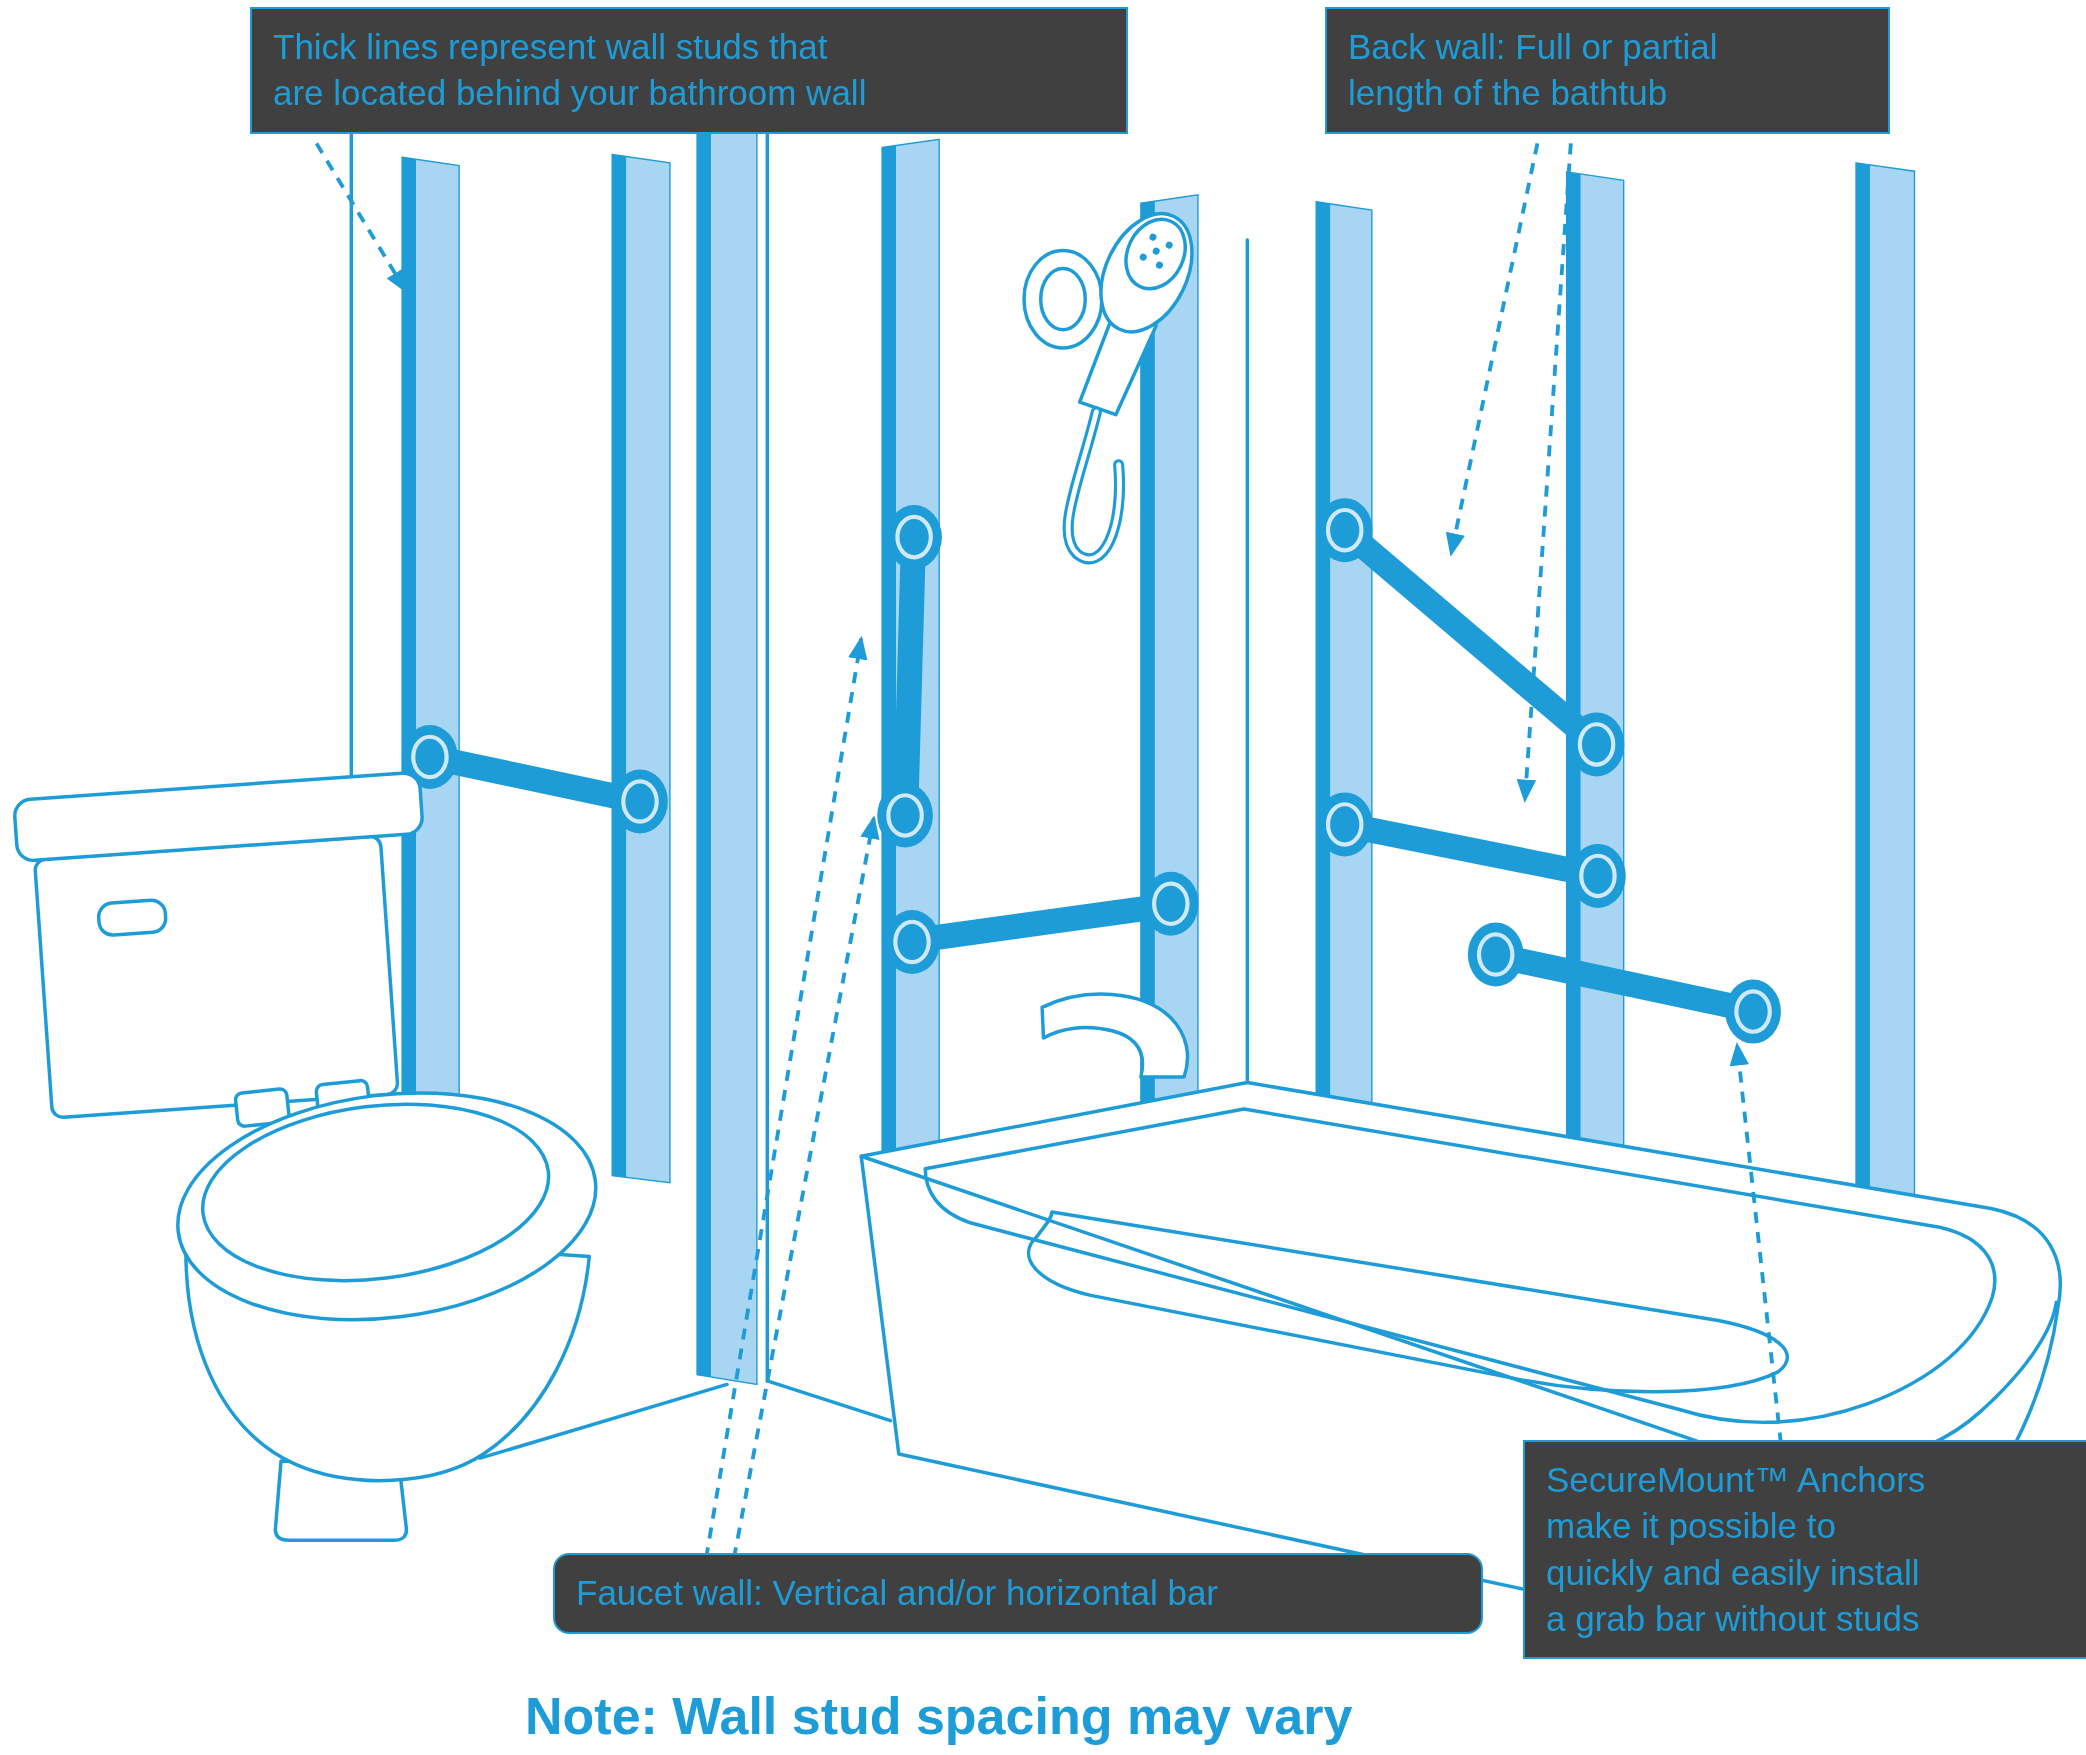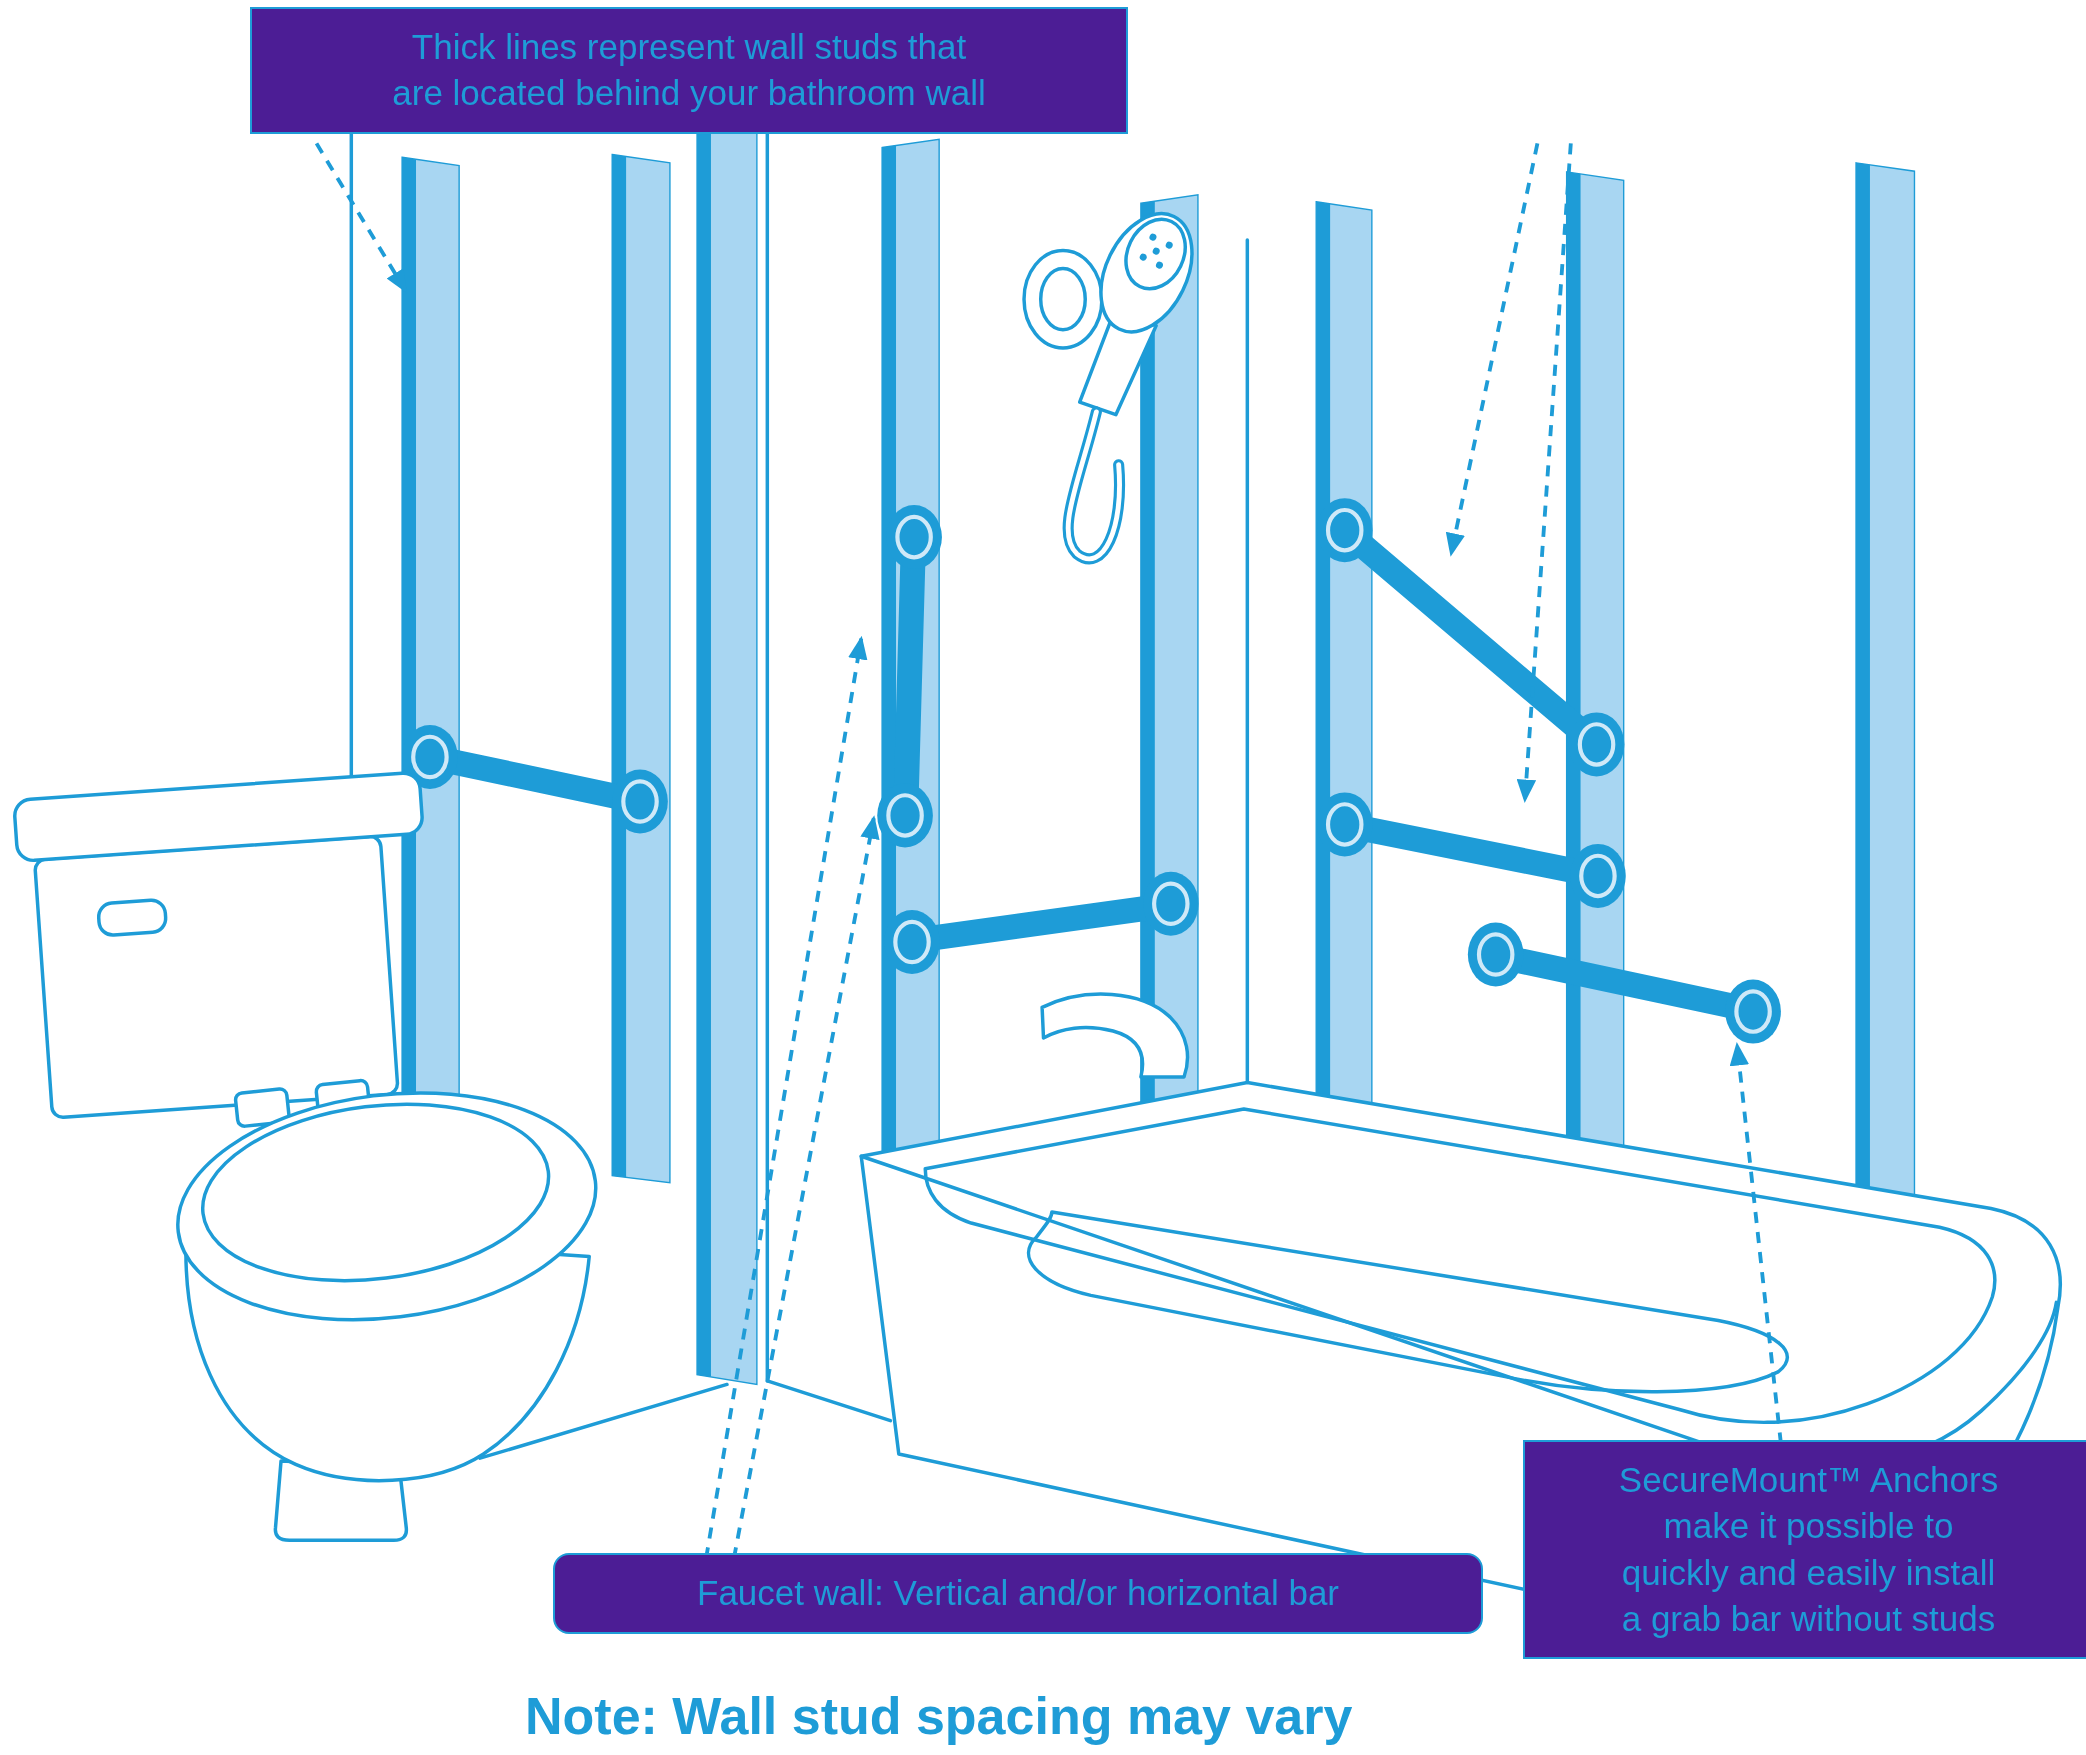--- a/index.html
+++ b/index.html
@@ -14,23 +14,23 @@
   .fixture{fill:#fff;stroke:#1E9CD7;stroke-width:5;stroke-linejoin:round;}
   .bar{stroke:#1E9CD7;stroke-width:36;stroke-linecap:round;fill:none;}
   .flange{fill:#1E9CD7;}
   .flange-ring{fill:none;stroke:#CFE9F8;stroke-width:6;}
   .dash{stroke:#1E9CD7;stroke-width:5.5;fill:none;stroke-dasharray:16 13;}
   .hose-outer{fill:none;stroke:#1E9CD7;stroke-width:16;stroke-linecap:round;}
   .hose-inner{fill:none;stroke:#fff;stroke-width:7;stroke-linecap:round;}
   .dot{fill:#1E9CD7;}
 
   
-  .callout{position:absolute;box-sizing:border-box;border:2.8px solid #1E9CD7;background:#4c1d95;
+  .callout{position:absolute;box-sizing:border-box;border:2.8px solid #1E9CD7;background:#404040;
            color:#1E9CD7;font-size:35px;line-height:1.32;padding:15.3px 21px;
-           white-space:pre-line;text-align:center;}
+           white-space:pre-line;}
   #callout-studs{left:250px;top:7px;width:878px;}
   #callout-backwall{left:1325px;top:7px;width:565px;}
   #callout-faucetwall{left:553px;top:1553px;width:930px;border-radius:16px;}
   #callout-securemount{left:1523px;top:1440px;width:571px;}
   .note{position:absolute;left:525px;top:1686px;color:#1E9CD7;font-weight:bold;font-size:52px;}
 </style>
 </head>
 <body>
 
 <div class="page">
@@ -178,20 +178,22 @@
       <path class="dash" marker-end="url(#ah)" d="M2258,206 L2192,1150"></path>
       <path class="dash" marker-end="url(#ah)" d="M1015,2240 L1238,918"></path>
       <path class="dash" marker-end="url(#ah)" d="M1055,2240 L1256,1176"></path>
       <path class="dash" marker-end="url(#ah)" d="M2560,2075 L2497,1502"></path>
     </g>
   </svg>
 
   <div class="callout" id="callout-studs">Thick lines represent wall studs that
 are located behind your bathroom wall</div>
 
+  <div class="callout" id="callout-backwall">Back wall: Full or partial
+length of the bathtub</div>
 
   <div class="callout" id="callout-faucetwall">Faucet wall: Vertical and/or horizontal bar</div>
 
   <div class="callout" id="callout-securemount">SecureMount™ Anchors
 make it possible to
 quickly and easily install
 a grab bar without studs</div>
 
   <div class="note">Note: Wall stud spacing may vary</div>
 

